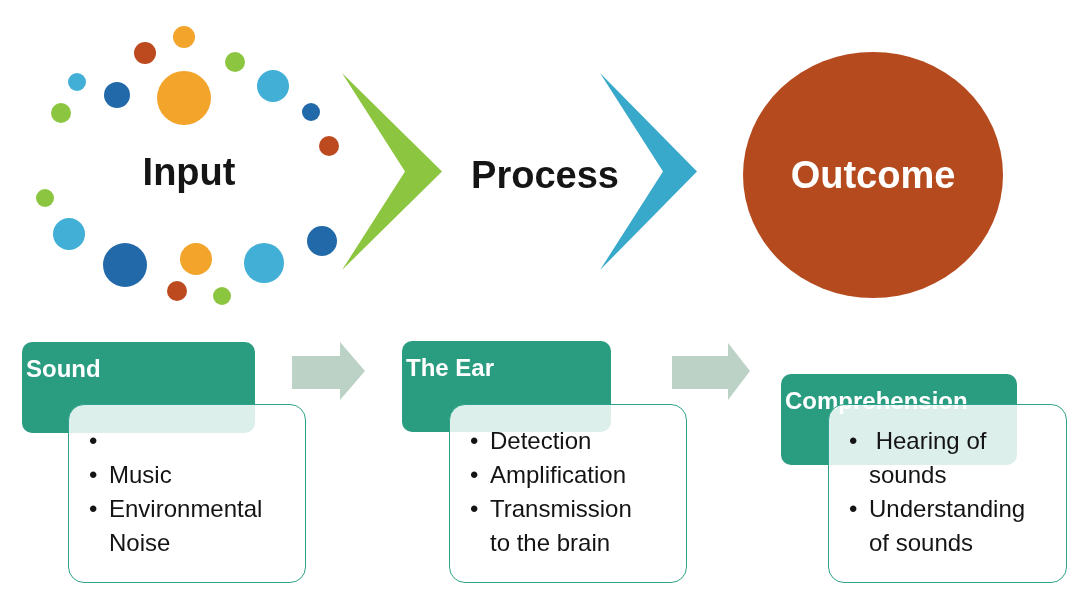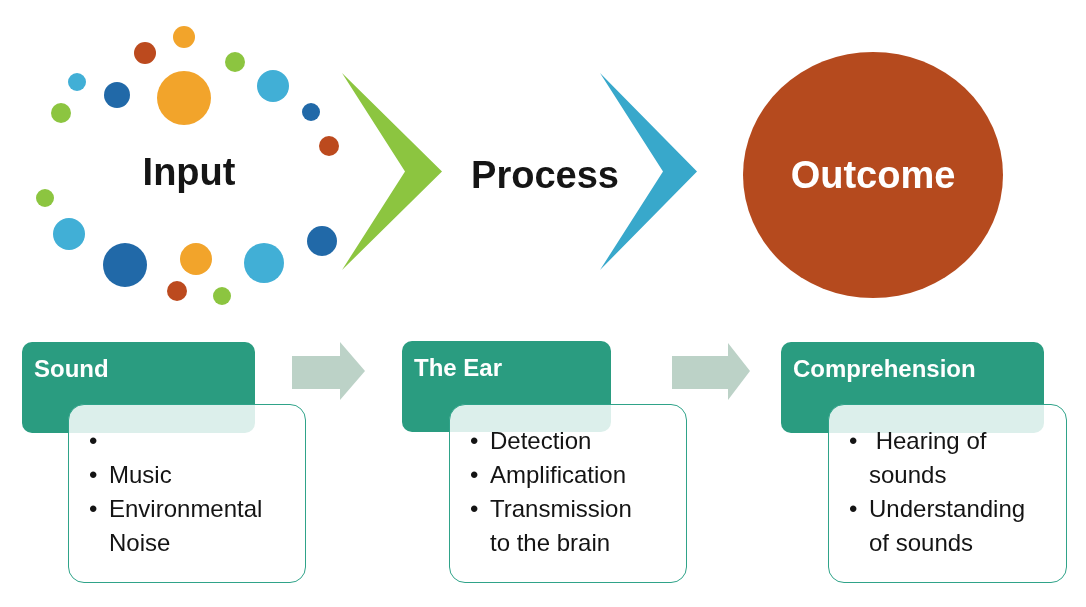--- a/index.html
+++ b/index.html
@@ -13,26 +13,26 @@
     position:absolute; transform:translate(-50%,-50%);
     font-weight:bold; font-size:38px; color:#151515; white-space:nowrap;
   }
   .outcome-circle {
     position:absolute; left:743px; top:52px; width:260px; height:246px;
     border-radius:50%; display:flex; align-items:center; justify-content:center;
   }
   .outcome-circle span { color:#ffffff; font-weight:bold; font-size:38px; }
   .header-box {
     position:absolute; top:342px; height:91px; box-sizing:border-box;
-    border-radius:10px; padding:13px 8px 0 12px; z-index:1;
+    border-radius:10px; padding:13px 8px 0 4px; z-index:1;
     color:#ffffff; font-weight:bold; font-size:24px; line-height:28px;
   }
   #hdr0 { left:22px;  width:233px; }
   #hdr1 { left:402px; width:209px; top:341px; }
-  #hdr2 { left:781px; width:263px; }
+  #hdr2 { left:781px; width:236px;margin-top:32px; }
   .card {
     position:absolute; top:404px; height:179px; box-sizing:border-box;
     border:1.5px solid #2FA389; border-radius:16px;
     background:rgba(255,255,255,0.84); z-index:2;
   }
   #card0 { left:68px;  width:238px; }
   #card1 { left:449px; width:238px; }
   #card2 { left:828px; width:239px; }
   .card ul { list-style:none; margin:0; padding:19px 6px 0 20px; }
   .card li { display:flex; font-size:24px; line-height:34px; color:#141414; }

